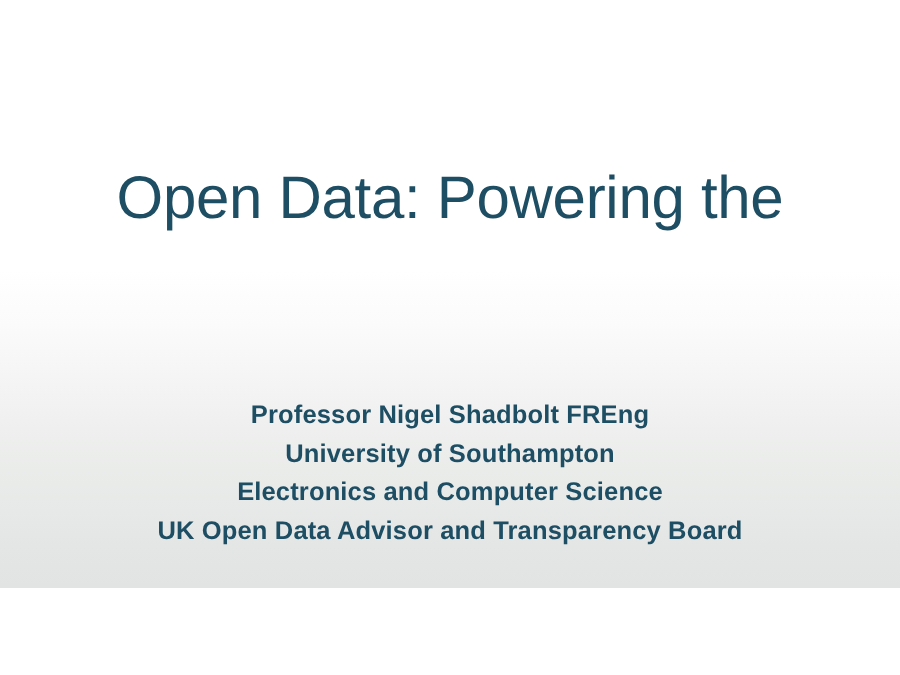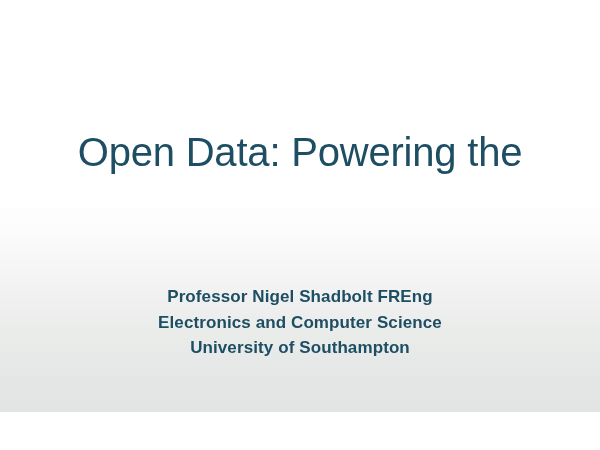--- a/index.html
+++ b/index.html
@@ -29,21 +29,20 @@
       #fafbfa 55%,
       #f6f7f6 61%,
       #f2f3f2 67%,
       #eeefee 73%,
       #eaecea 80%,
       #e7e9e8 87%,
       #e4e6e5 93%,
       #e2e4e3 100%
     );
     overflow: hidden;
-    margin-top: 20px;
   }
 
   
   #title-block {
     position: absolute;
     left: 0;
     top: 108px;
     width: 600px;
     text-align: center;
   }
@@ -79,17 +78,18 @@
 <body>
 
 <div id="slide">
 
   <div id="title-block">
     <span class="title-line">Open Data: Powering the</span>
   </div>
 
   <div id="subtitle-block">
     <span class="subtitle-line">Professor Nigel Shadbolt FREng</span>
+    <span class="subtitle-line">University of Southampton</span>
     <span class="subtitle-line">Electronics and Computer Science</span>
-    <span class="subtitle-line">University of Southampton</span>
+    <span class="subtitle-line">UK Open Data Advisor and Transparency Board</span>
   </div>
 
 </div>
 
 </body></html>

